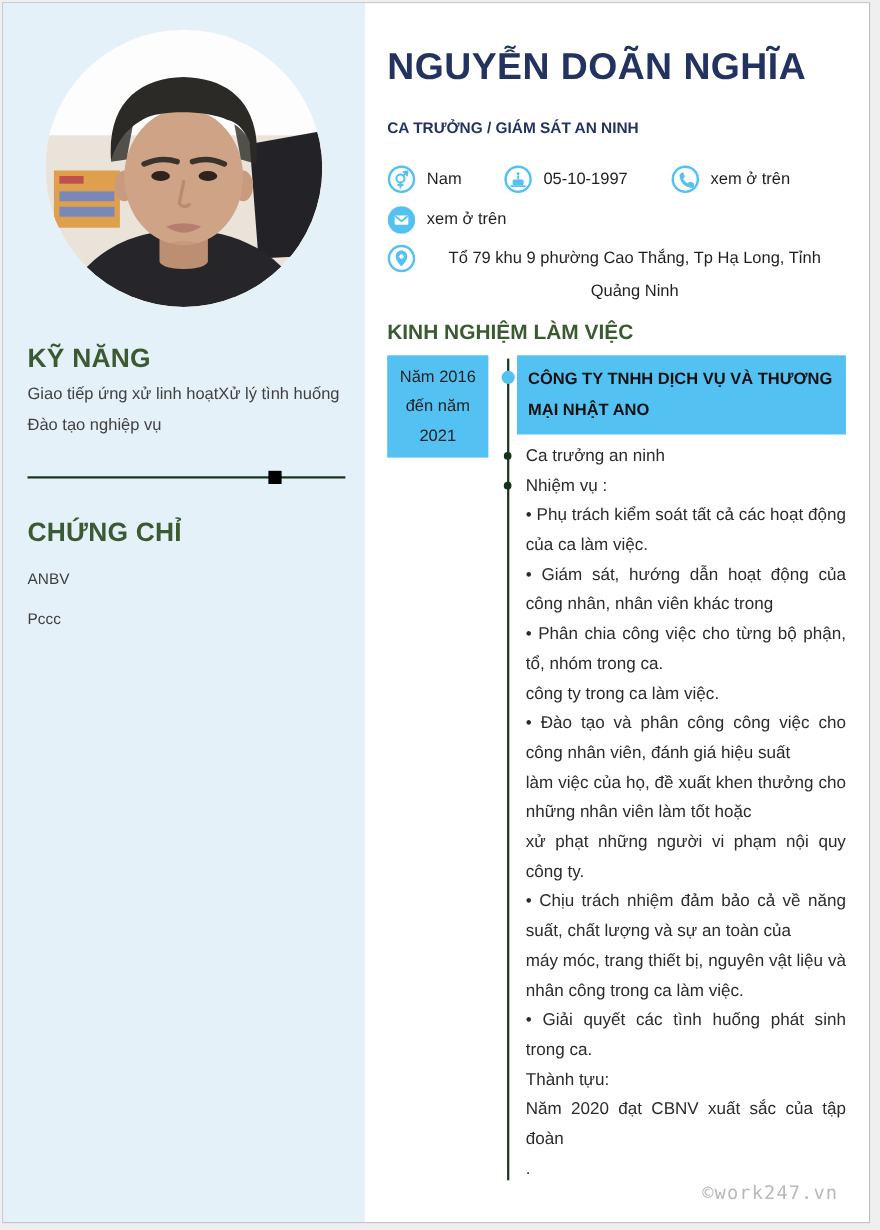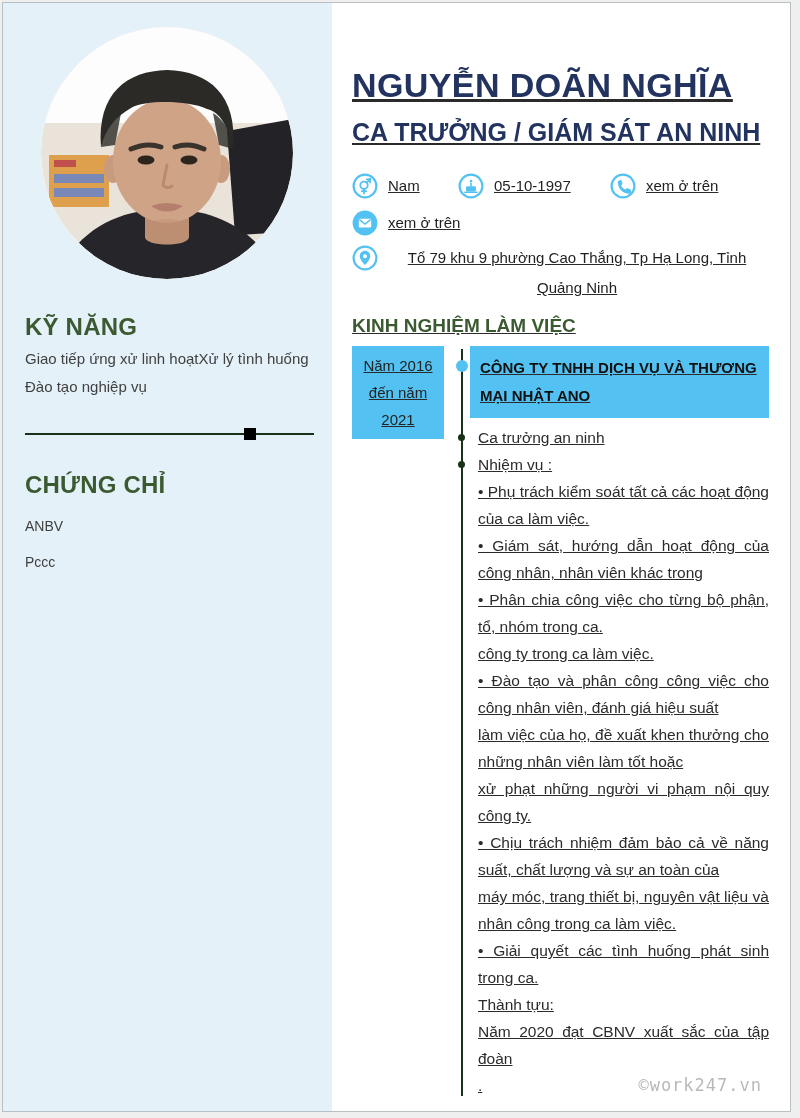--- a/index.html
+++ b/index.html
@@ -20,23 +20,23 @@
   .side-section{margin-top:34px;}
   .side-title{font-size:24px;font-weight:bold;color:var(--green);letter-spacing:.2px;}
   .skill-line{font-size:15px;color:#414141;line-height:28px;margin-top:4px;}
   .skill-line + .skill-line{margin-top:0;}
   .slider{position:relative;height:14px;margin:26px 8px 0 0;}
   .slider-track{position:absolute;left:0;right:0;top:6px;height:2px;background:var(--darkline);}
   .slider-handle{position:absolute;top:1px;width:12px;height:12px;background:#000;margin-left:-6px;}
   .cert-item{font-size:14px;color:#3f3f3f;line-height:27px;margin-top:9px;}
 
   
-  .main{flex:1;position:relative;padding:63px 21px 0 20px;background:#fff;text-decoration:underline;}
+  .main{flex:1;position:relative;padding:39px 21px 0 20px;background:#fff;}
   .name{font-size:34px;line-height:1.12;font-weight:bold;color:var(--navy);letter-spacing:.4px;}
-  .job-title{margin-top:14px;font-size:25px;font-weight:bold;color:var(--navy);}
+  .job-title{margin-top:28px;font-size:14px;font-weight:bold;color:var(--navy);}
   .contacts{margin-top:20px;}
   .contact-row{display:flex;align-items:center;min-height:37px;font-size:15px;color:#1f1f1f;}
   .contact-item{display:flex;align-items:center;}
   .contact-item.c1{width:106px;}
   .contact-item.c2{width:152px;}
   .cicon{width:26px;height:26px;flex-shrink:0;margin-right:10px;}
   .contact-row.address{align-items:flex-start;margin-top:2px;}
   .contact-row.address .cicon{margin-top:2px;}
   .address-text{width:378px;line-height:30px;}
 

